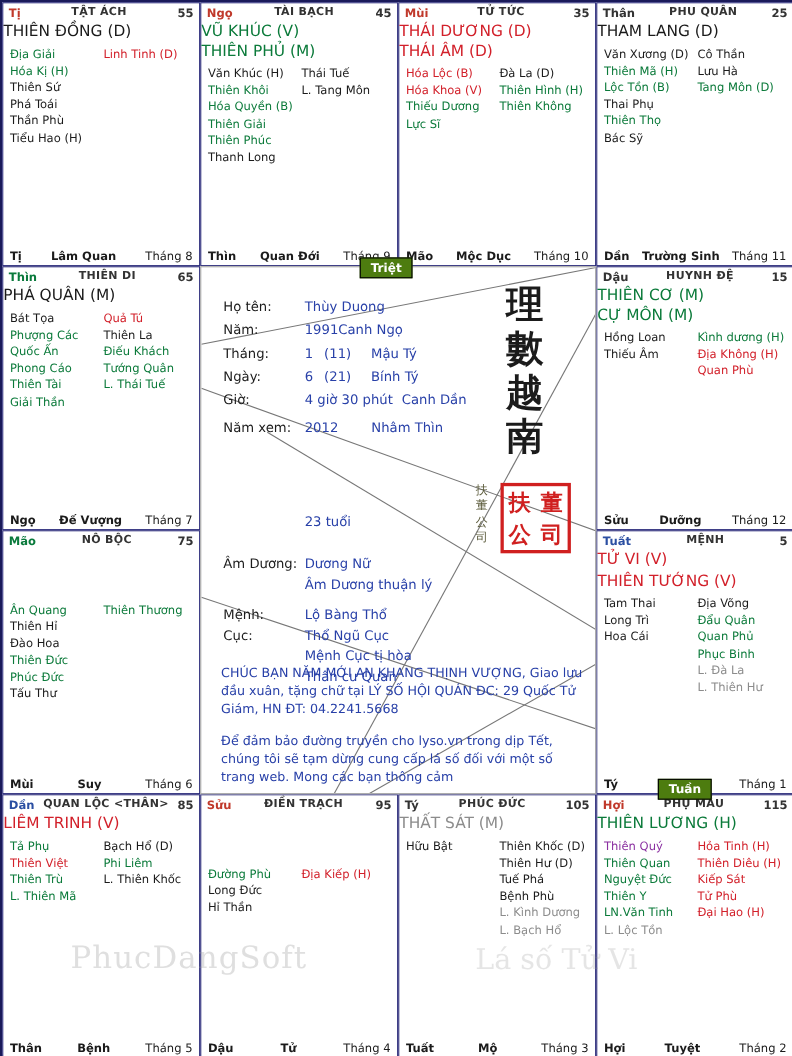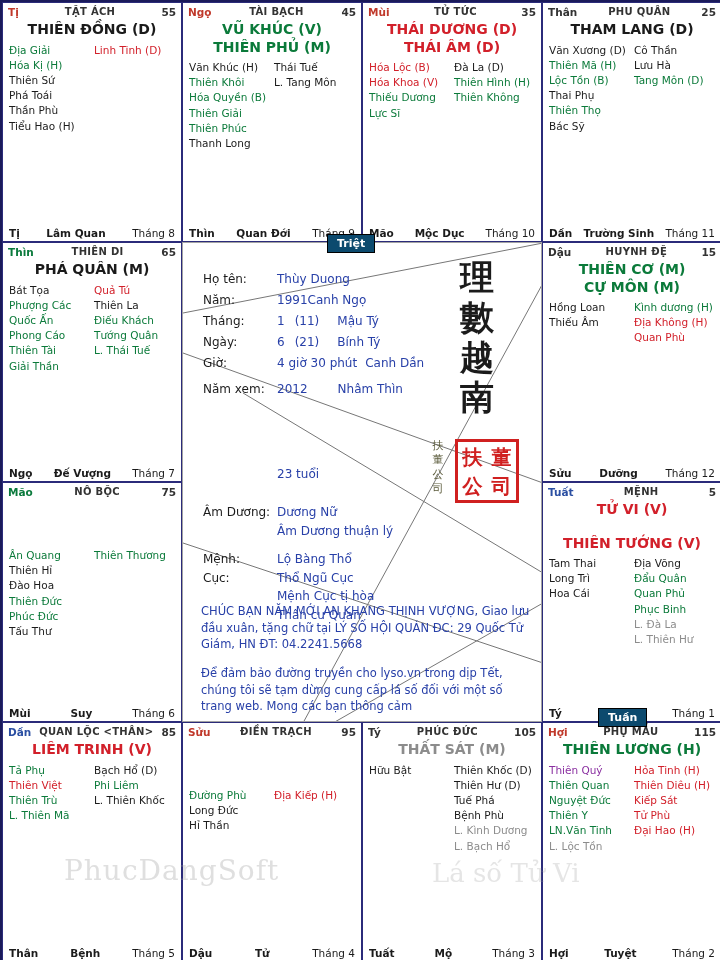--- a/index.html
+++ b/index.html
@@ -52,23 +52,23 @@
     font-size:10.5px;
   }
   .cung{color:#c0392b;font-weight:bold;}
   .cung.dark{color:#333;font-weight:bold;}
   .cung.green{color:#0a7a3c;font-weight:bold;}
   .cung.blue{color:#2b4fa2;font-weight:bold;}
   .chi-mid{color:#333;font-weight:bold;font-size:10px;letter-spacing:.3px;}
   .num{color:#333;font-weight:bold;font-size:10.5px;}
 
   .main-star{
-    text-align:center;
+    text-align:left;
     font-size:14px;
-    font-weight:bold;
+    font-weight:normal;
     margin-top:3px;
     line-height:1.25;
   }
   .ms-red{color:#d2202a;}
   .ms-green{color:#0b7a3a;}
   .ms-dark{color:#1a1a1a;}
 
   .starcols{
     display:flex;
     padding:4px 6px 0 6px;
@@ -143,21 +143,21 @@
     position:absolute;right:92px;top:196px;
     font-size:11px;color:#5a5a3a;line-height:1.3;text-align:center;width:22px;
   }
 
   
   .lines{position:absolute;left:0;top:0;width:360px;height:480px;pointer-events:none;}
 
   
   .tag{
     position:absolute;
-    background:#0c4a6e;color:#fff;
+    background:#4d7c0f;color:#fff;
     font-size:11px;font-weight:bold;
     padding:2px 9px;
     border:1px solid #000;
     z-index:20;
   }
   #triet-tag{left:325px;top:232px;}
   #tuan-tag{left:596px;top:706px;}
 
   
   .watermark{
@@ -376,21 +376,21 @@
     </div>
   </div>
 
   <div class="cell c3 r2 w180 h240">
     <div class="top-row">
       <span class="cung blue">Tuất</span>
       <span class="chi-mid">MỆNH</span>
       <span class="num">5</span>
     </div>
     <div class="main-star ms-red">TỬ VI (V)</div>
-    <div class="main-star ms-red" style="margin-top:16px">THIÊN TƯỚNG (V)</div>
+    <div class="main-star ms-red" style="margin-top:2px">THIÊN TƯỚNG (V)</div>
     <div class="starcols">
       <div class="starcol">
         <div class="s-black">Tam Thai</div>
         <div class="s-black">Long Trì</div>
         <div class="s-black">Hoa Cái</div>
       </div>
       <div class="starcol">
         <div class="s-black">Địa Võng</div>
         <div class="s-green">Đẩu Quân</div>
         <div class="s-green">Quan Phủ</div>

